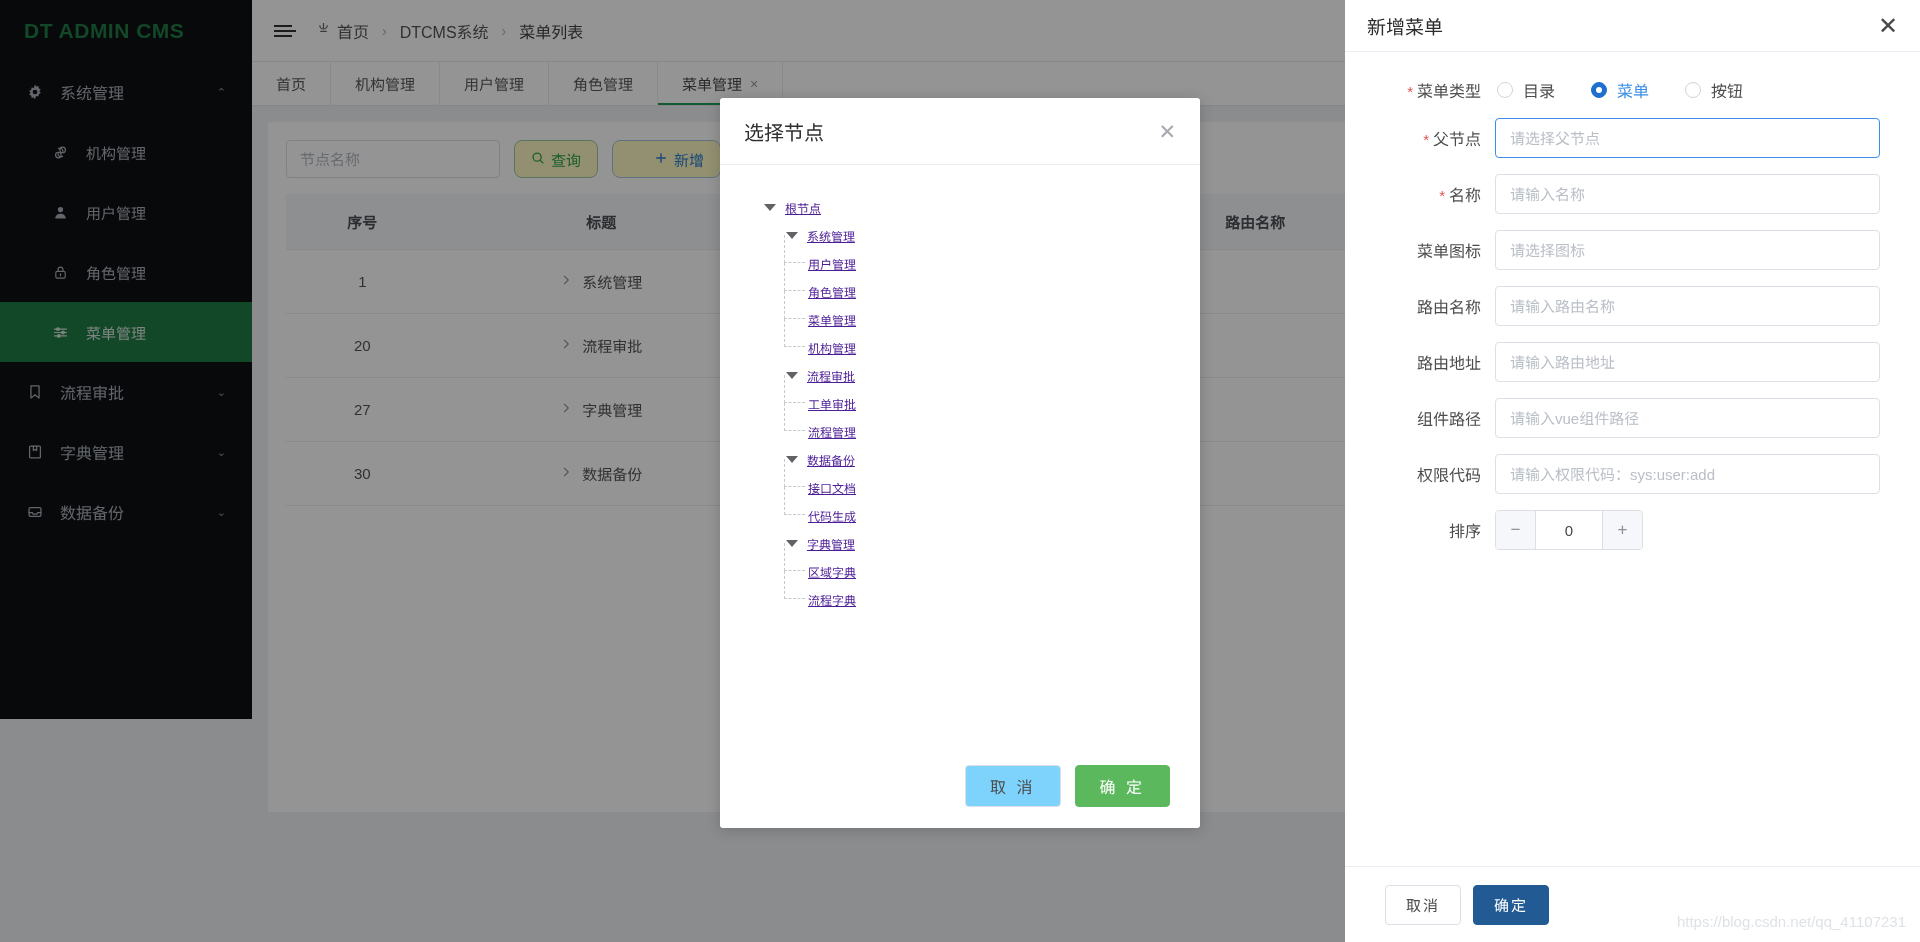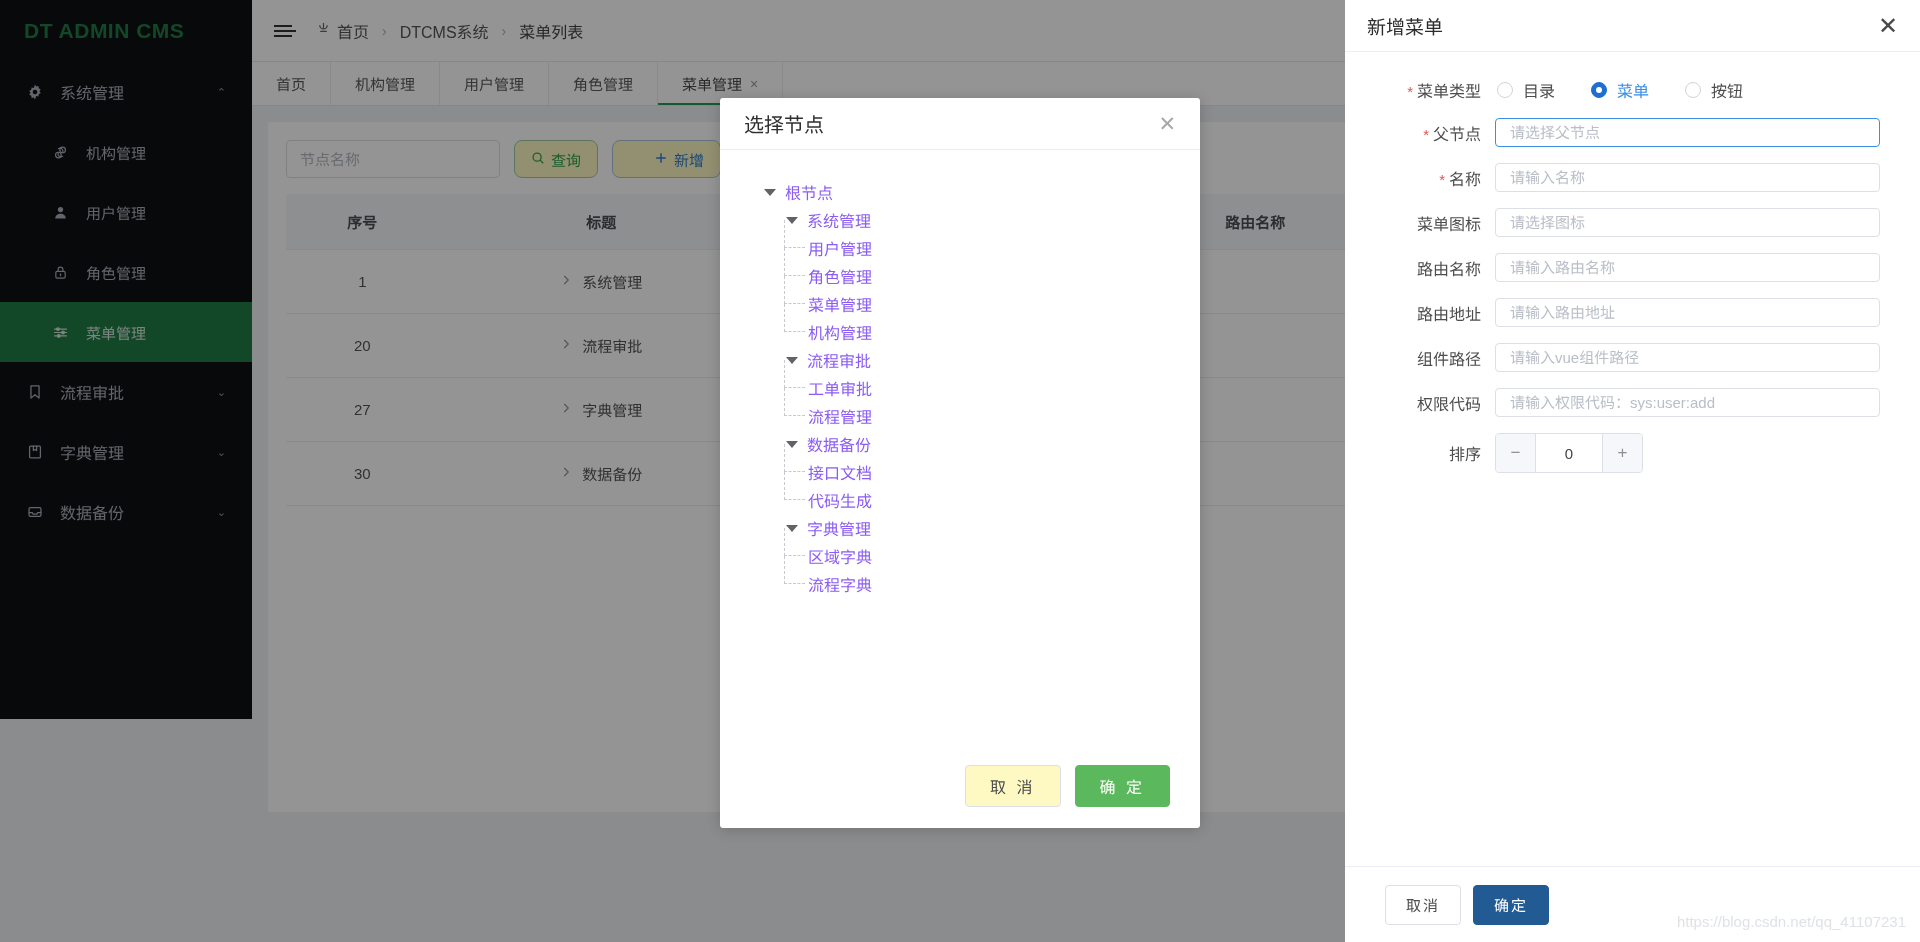--- a/index.html
+++ b/index.html
@@ -130,21 +130,21 @@
   .drawer-close { font-size:24px; color:#4a4a4a; cursor:pointer; line-height:1; }
   .drawer-body { flex:1; padding: 26px 40px 0 10px; overflow:hidden; }
   .form-row { display:flex; align-items:center; margin-bottom: 16px; }
   .form-label {
     width: 140px; text-align:right; padding-right: 14px;
     font-size:16px; color:#4d4d4d; white-space:nowrap;
   }
   .req:before { content:'*'; color:#e05252; margin-right:4px; font-size:15px; }
   .form-ctl { flex:1; }
   .inp {
-    width: 100%; height: 29px; border:1px solid #dcdfe6; border-radius:4px;
+    width: 100%; height: 40px; border:1px solid #dcdfe6; border-radius:4px;
     padding: 4px 14px; font-size:15px; color:#b91c1c; background:#fff;
     font-family: inherit;
   }
   .inp::placeholder { color:#b9bec7; }
   .inp.focused { border-color:#3a8ee6; }
   .radios { display:flex; align-items:center; gap:36px; padding-left:2px; }
   .radio { display:flex; align-items:center; gap:10px; cursor:pointer; font-size:16px; color:#4d4d4d; }
   .rc { width:16px; height:16px; border-radius:50%; border:1px solid #d0d4da; background:#fff; display:block; position:relative; }
   .radio.on .rc { border-color:#1f6fd0; background:#1f6fd0; }
   .radio.on .rc:after {
@@ -168,37 +168,37 @@
   .dbtn-ok { background:#225a94; border:1px solid #225a94; color:#fff; }
 
   
   .modal {
     position:absolute; left: 720px; top: 98px; width: 480px; height: 730px;
     background:#fff; border-radius:3px; z-index: 80;
     display:flex; flex-direction:column;
     box-shadow: 0 2px 14px rgba(0,0,0,.18);
   }
   .modal-head {
-    height: 52px; display:flex; align-items:center; justify-content:space-between;
+    height: 67px; display:flex; align-items:center; justify-content:space-between;
     padding: 0 24px; border-bottom:1px solid #ececec;
   }
   .modal-title { font-size:20px; color:#2f2f2f; }
   .modal-close { font-size:21px; color:#a6a9ad; cursor:pointer; line-height:1; }
   .modal-body { flex:1; padding: 28px 30px 10px 30px; overflow:auto; }
   .modal-foot {
     height: 84px; display:flex; align-items:center; justify-content:flex-end;
     gap:14px; padding-right:30px;
   }
   .mbtn { height:42px; padding:0 24px; border-radius:4px; font-size:16px; cursor:pointer;
           display:inline-flex; align-items:center; letter-spacing:3px; }
-  .mbtn-cancel { background:#fef9c3; border:1px solid #dcdfe6; color:#4d4d4d; }
+  .mbtn-cancel { background:#7dd3fc; border:1px solid #dcdfe6; color:#4d4d4d; }
   .mbtn-ok { background:#5cb85c; border:1px solid #5cb85c; color:#fff; }
 
   
-  .tree { font-size:16px; color:#8b5cf6; }
+  .tree { font-size:12px; color:#4c1d95;text-decoration:underline; }
   .tnode { display:flex; align-items:center; height:28px; cursor:pointer; }
   .tcaret {
     width:0;height:0; border-left:6px solid transparent; border-right:6px solid transparent;
     border-top:7px solid #606266; margin-right: 9px;
   }
   .lvl0 { padding-left: 14px; }
   .lvl1 { padding-left: 36px; }
   .lvl2 { padding-left: 58px; }
   .tleafwrap { position:relative; display:flex; align-items:center; height:28px; }
   .tleafwrap:before {

